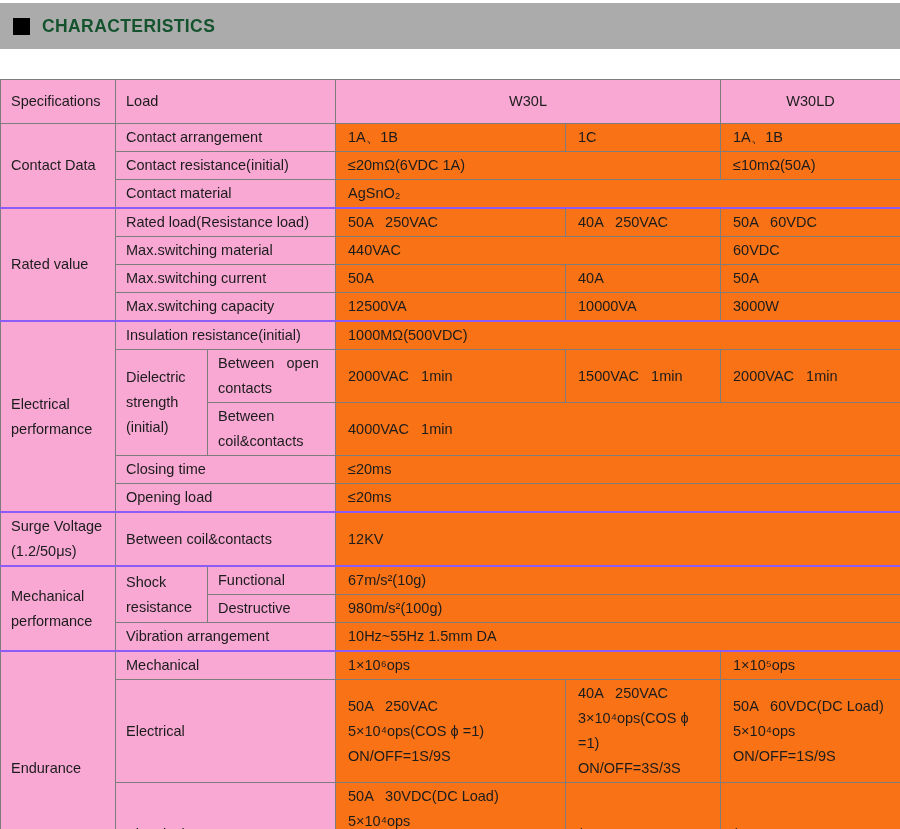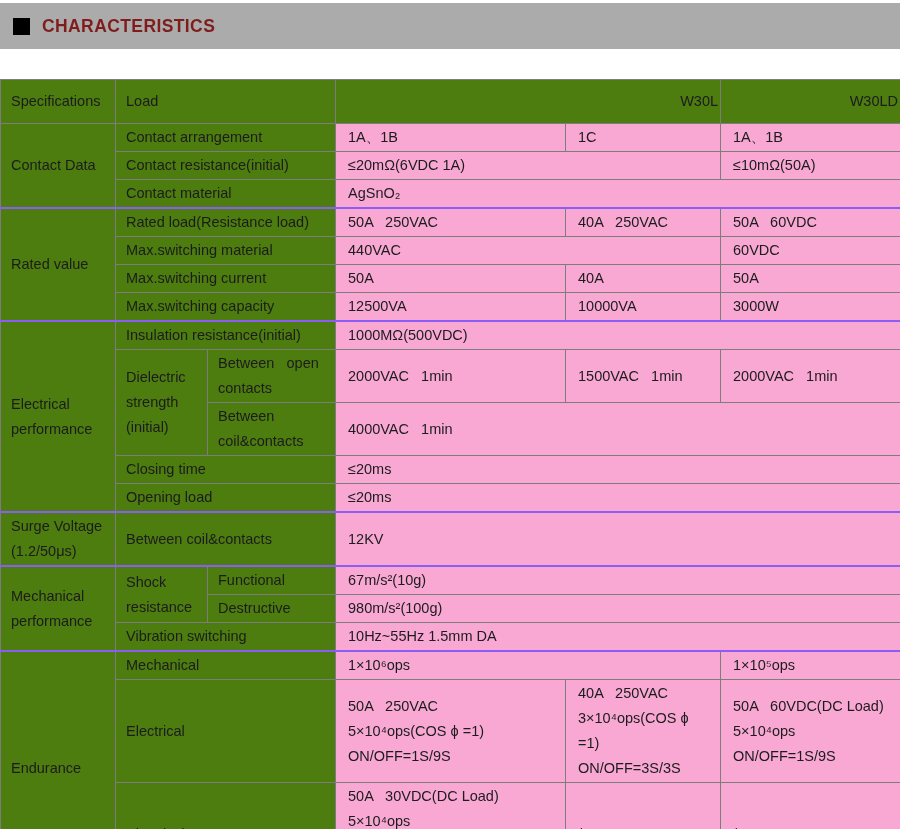--- a/index.html
+++ b/index.html
@@ -21,42 +21,42 @@
     width: 17px; height: 17px;
     background: #000;
     margin-left: 13px;
     flex: 0 0 auto;
   }
   .header-title {
     margin-left: 12px;
     font-size: 17.5px;
     font-weight: bold;
     letter-spacing: 0.4px;
-    color: #7f1d1d;
+    color: #14532d;
   }
   table.spec {
     position: absolute; left: 0; top: 79px;
     width: 900px;
     border-collapse: collapse;
     table-layout: fixed;
     border: 1px solid #5a5a5a;
     border-bottom: 3px solid #000;
   }
   td {
     border: 1px solid #7d7d7d;
     font-size: 14.5px;
     line-height: 25px;
     vertical-align: middle;
     padding: 1px 10px;
     white-space: pre-wrap;
     overflow: hidden;
   }
-  td.lbl { background: #4d7c0f; }
-  td.val { background: #f9a8d4; padding-left: 12px; }
-  td.center { text-align: right; padding: 9px 2px; }
+  td.lbl { background: #f9a8d4; }
+  td.val { background: #f97316; padding-left: 12px; }
+  td.center { text-align: center; padding: 9px 2px; }
   tr.sec td { border-top: 2px solid #8b5cf6; }
   td.multi { line-height: 25px; }
 </style>
 </head>
 <body>
 
 <div class="header-bar">
   <div class="header-square"></div>
   <div class="header-title">CHARACTERISTICS</div>
 </div>
@@ -164,21 +164,21 @@
       <td class="lbl" rowspan="2">Shock
 resistance</td>
       <td class="lbl">Functional</td>
       <td class="val" colspan="3">67m/s²(10g)</td>
     </tr>
     <tr style="height:26px">
       <td class="lbl">Destructive</td>
       <td class="val" colspan="3">980m/s²(100g)</td>
     </tr>
     <tr style="height:26px">
-      <td class="lbl" colspan="2">Vibration switching</td>
+      <td class="lbl" colspan="2">Vibration arrangement</td>
       <td class="val" colspan="3">10Hz~55Hz 1.5mm DA</td>
     </tr>
 
     <tr class="sec" style="height:26px">
       <td class="lbl" rowspan="3">Endurance</td>
       <td class="lbl" colspan="2">Mechanical</td>
       <td class="val" colspan="2">1×10⁶ops</td>
       <td class="val">1×10⁵ops</td>
     </tr>
     <tr style="height:92px">

